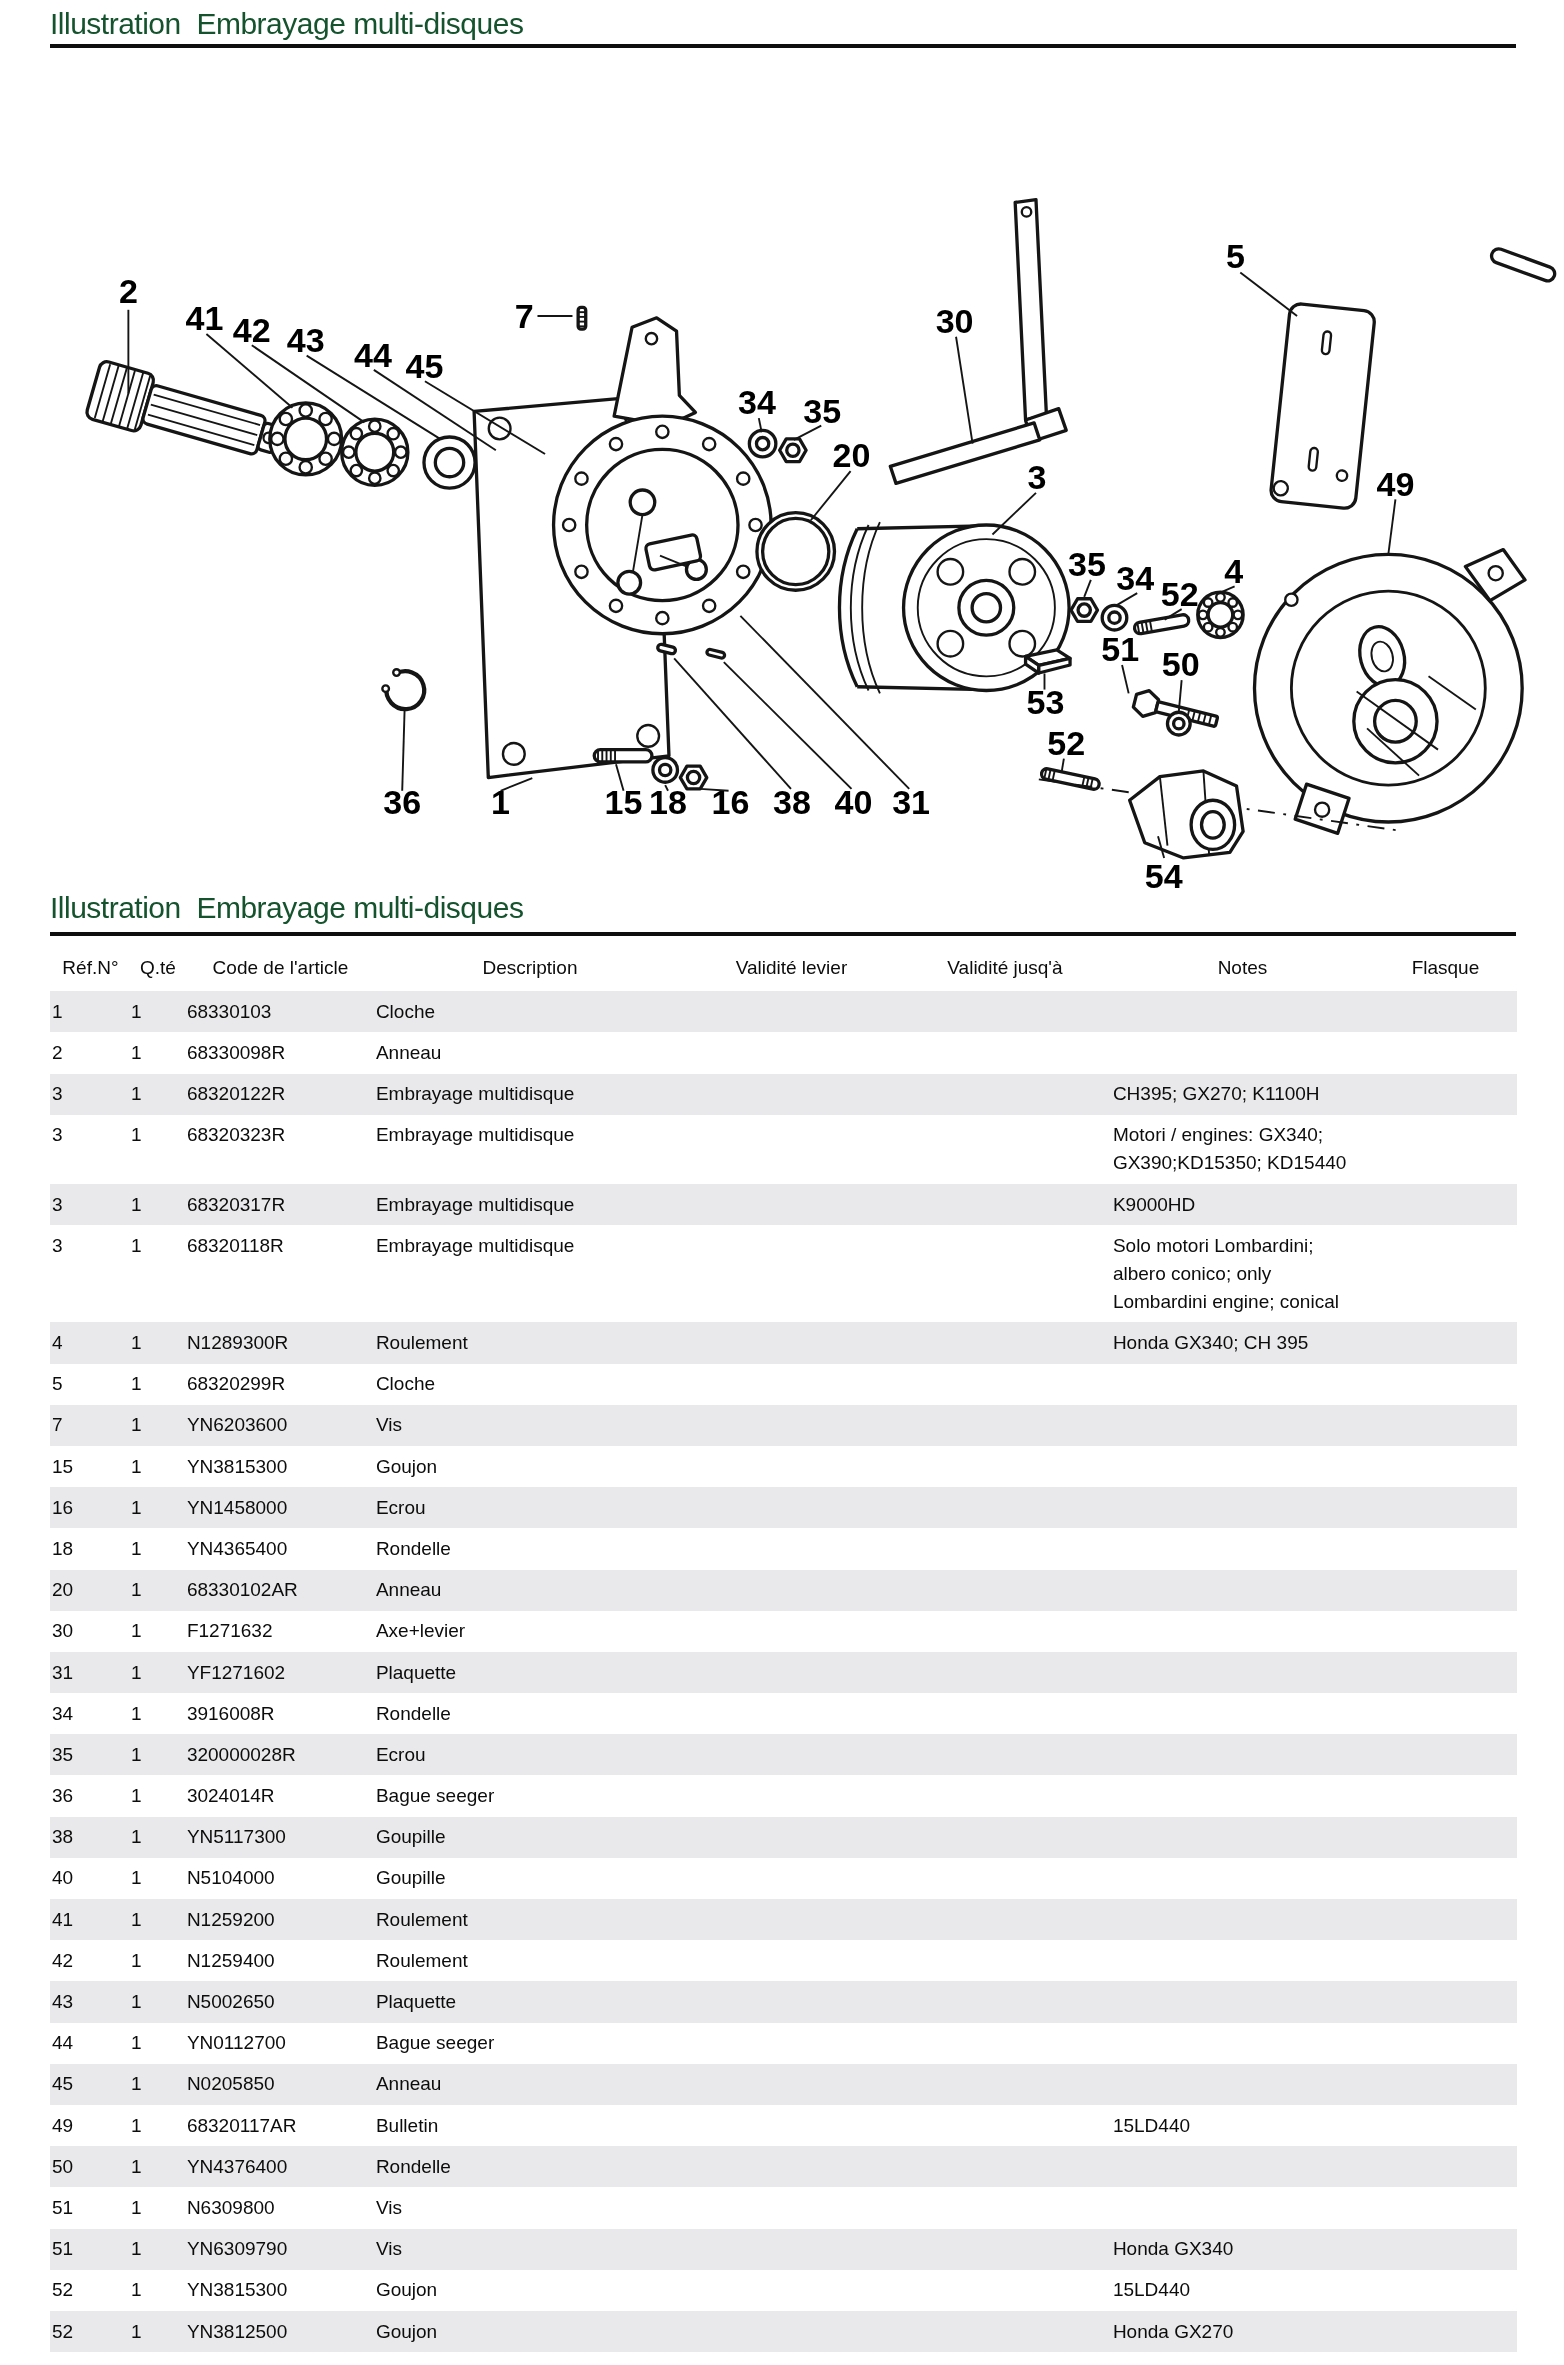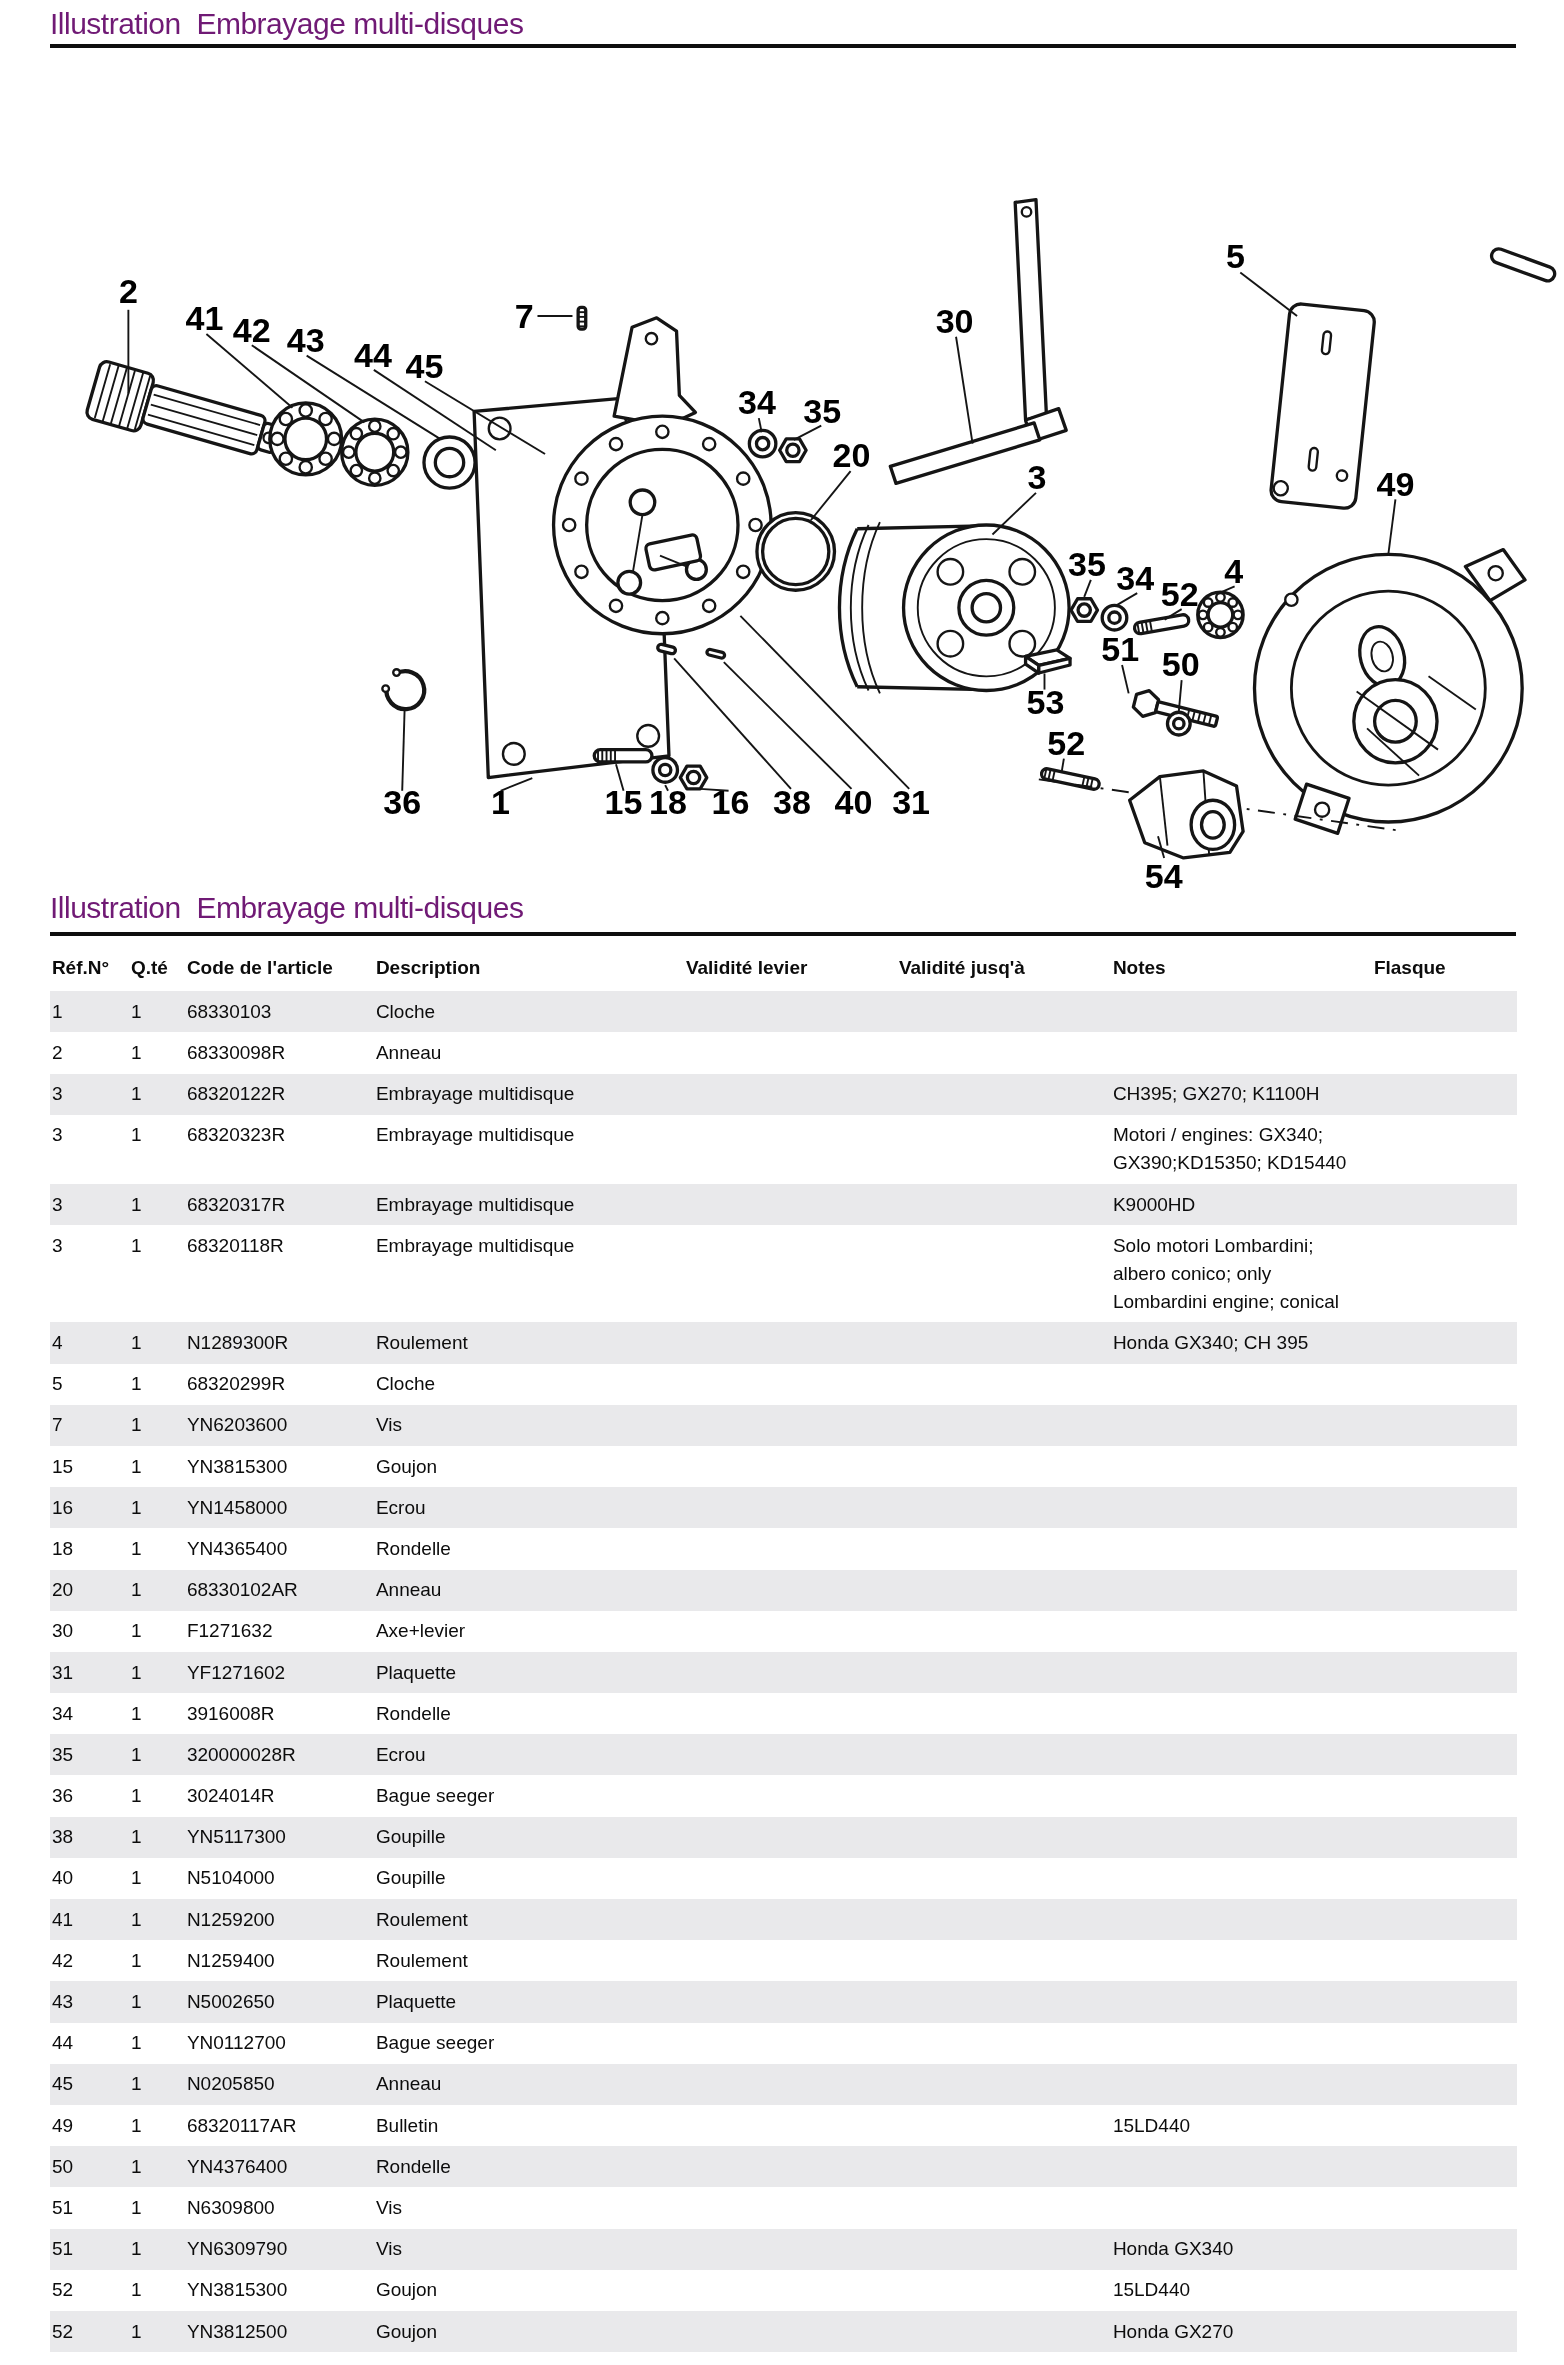--- a/index.html
+++ b/index.html
@@ -1,33 +1,33 @@
 <!DOCTYPE html>
 <html style="font-size:7.6px"><head>
 <meta charset="utf-8">
 <style>
   html,body{margin:0;padding:0}
   body{
     width:1564px;height:2373px;background:#ffffff;position:relative;overflow:hidden;
     font-family:"Liberation Sans", sans-serif;color:#0c0c0c;
   }
-  .title{position:absolute;left:50px;font-size:30px;letter-spacing:-0.5px;white-space:pre;color:#701a75}
+  .title{position:absolute;left:50px;font-size:30px;letter-spacing:-0.5px;white-space:pre;color:#14532d}
   #title1{top:6.6px}
   #title2{top:891px}
   .rule{position:absolute;left:50px;width:1466px;height:4.3px;background:#0e0e0e}
   #rule1{top:44px}
   #rule2{top:932px}
   #diagram{position:absolute;top:0;left:0}
   #diagram .part{fill:#ffffff;stroke:#151515;stroke-width:7;stroke-linejoin:round;stroke-linecap:round}
   #diagram .thin{fill:none;stroke:#151515;stroke-width:4}
   #diagram .leader{stroke:#151515;stroke-width:4;fill:none}
   #diagram .hole{fill:#ffffff;stroke:#151515;stroke-width:5}
   #diagram .callout{font:700 72px "Liberation Sans",sans-serif;fill:#000;text-anchor:middle}
   #parts-table{position:absolute;top:957px;left:50px;width:1467px;border-collapse:collapse;table-layout:fixed;font-size:19px}
-  #parts-table th{text-align:left;font-weight:700;padding:0 0 12.3px 1.9px;line-height:22px;white-space:nowrap;overflow:hidden}
+  #parts-table th{text-align:center;font-weight:400;padding:0 0 12.3px 1.9px;line-height:22px;white-space:nowrap;overflow:hidden}
   #parts-table td{vertical-align:top;padding:6.6px 3.8px 6.6px 1.9px;line-height:28px;white-space:pre-line;overflow:hidden}
   #parts-table tbody tr:nth-child(odd){background:#e9e9eb}
 </style>
 </head>
 <body>
 
 <div class="title" id="title1">Illustration  Embrayage multi-disques</div>
 <div class="rule" id="rule1"></div>
 
 <svg id="diagram" width="1564" height="927" viewBox="0 0 3306 1960">

